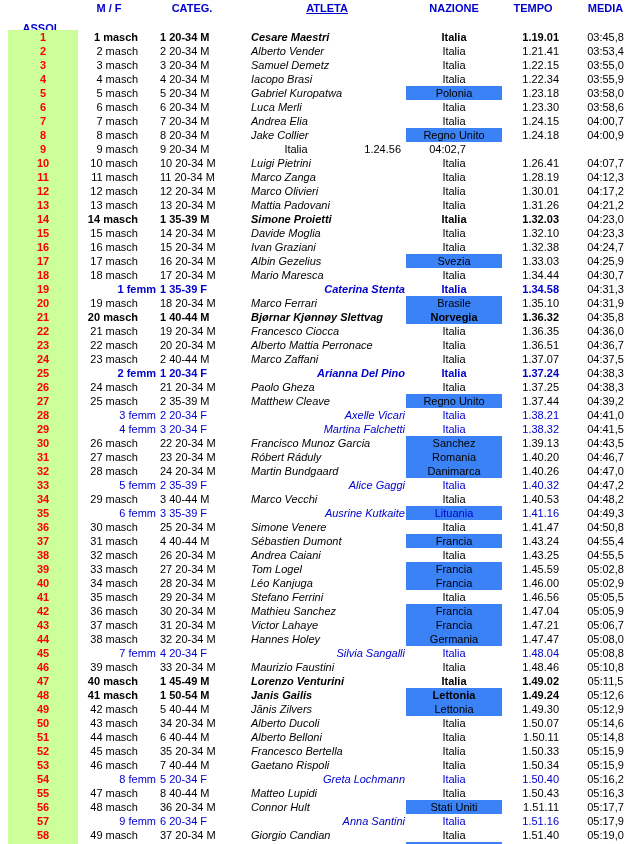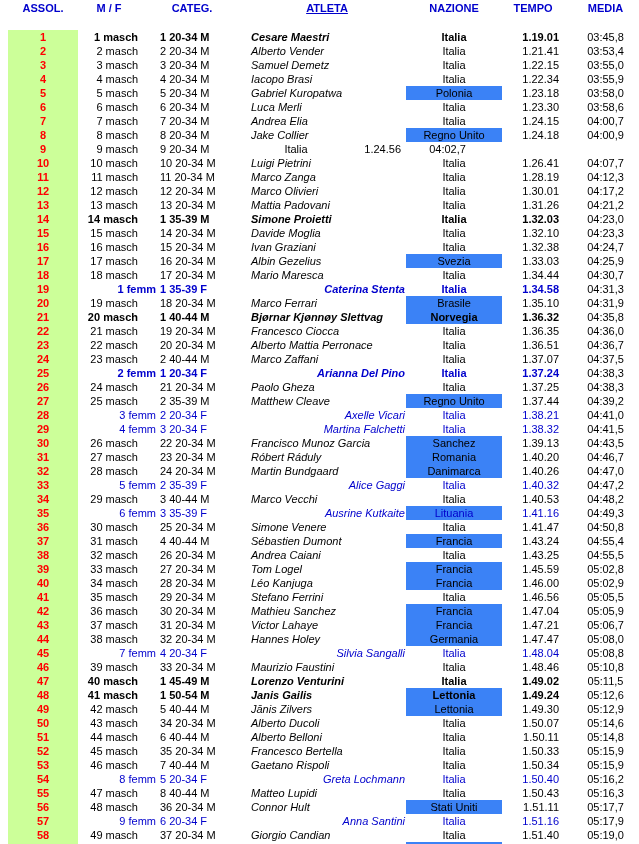--- a/index.html
+++ b/index.html
@@ -19,21 +19,21 @@
   }
   .hdr .cell{text-align:center;}
   .green-strip{
     position:absolute;left:8px;top:30px;width:70px;bottom:0;
     background:#ccff99;
   }
   #rows{position:absolute;left:0;top:30px;width:639px;}
   .row{display:flex;height:14px;line-height:14px;white-space:nowrap;}
   .cell{box-sizing:border-box;overflow:visible;}
   .assol{width:70px;margin-left:8px;text-align:center;color:#ff0000;font-weight:bold;background:#ccff99;}
-  .h-assol{width:70px;margin-left:8px;}
+  .h-assol{width:70px;margin-left:8px;margin-top:20px;}
   .mf{width:82px;text-align:right;padding-right:22px;}
   .h-mf{width:82px;padding-right:20px;}
   .categ{width:88px;padding-right:33px;}
   .h-categ{width:88px;padding-right:24px;}
   .atleta{width:158px;text-align:left;padding-left:3px;font-style:italic;}
   .h-atleta{width:158px;text-decoration:underline;}
   .nazione{width:96px;text-align:center;}
   .h-nazione{width:96px;}
   .tempo{width:70px;text-align:right;padding-right:13px;}
   .h-tempo{width:70px;padding-right:8px;}

